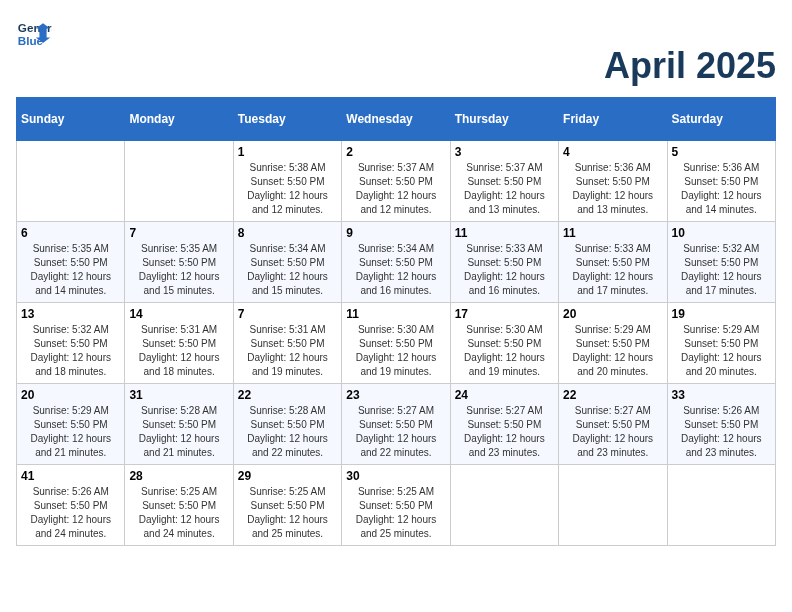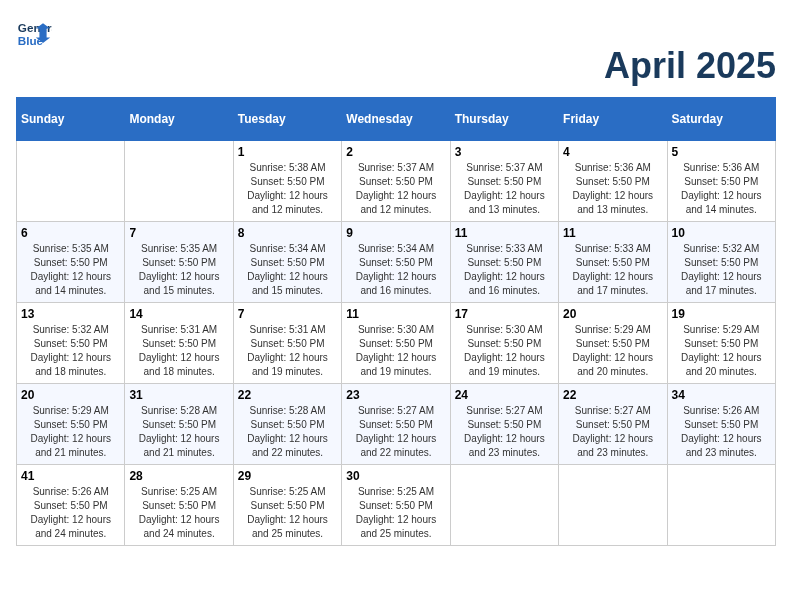--- a/index.html
+++ b/index.html
@@ -209,21 +209,21 @@
         </td>
         <td>
           <div class="day-num">24</div>
           <div class="day-detail">Sunrise: 5:27 AM<br>Sunset: 5:50 PM<br>Daylight: 12 hours and 23 minutes.</div>
         </td>
         <td>
           <div class="day-num">22</div>
           <div class="day-detail">Sunrise: 5:27 AM<br>Sunset: 5:50 PM<br>Daylight: 12 hours and 23 minutes.</div>
         </td>
         <td>
-          <div class="day-num">34</div>
+          <div class="day-num">33</div>
           <div class="day-detail">Sunrise: 5:26 AM<br>Sunset: 5:50 PM<br>Daylight: 12 hours and 23 minutes.</div>
         </td>
       </tr>
       <tr>
         <td>
           <div class="day-num">41</div>
           <div class="day-detail">Sunrise: 5:26 AM<br>Sunset: 5:50 PM<br>Daylight: 12 hours and 24 minutes.</div>
         </td>
         <td>
           <div class="day-num">28</div>

